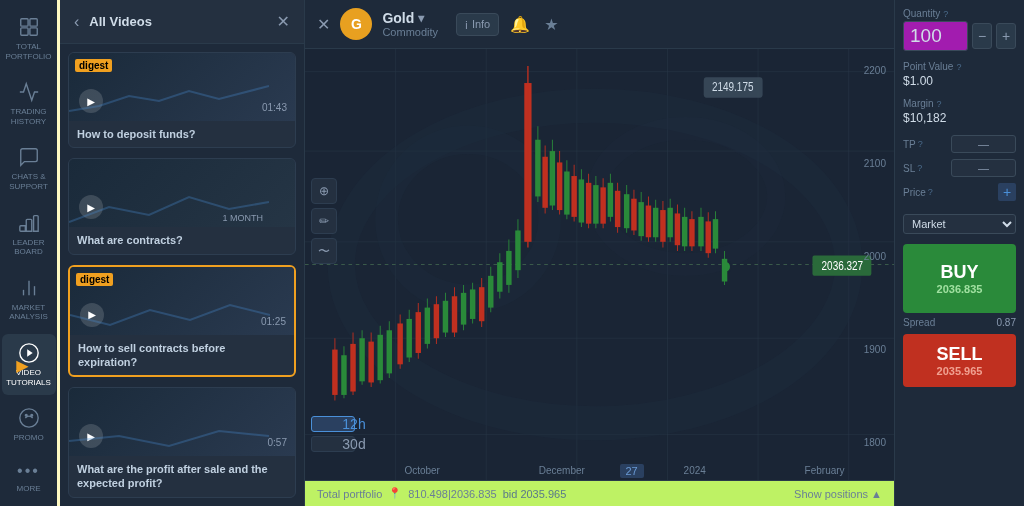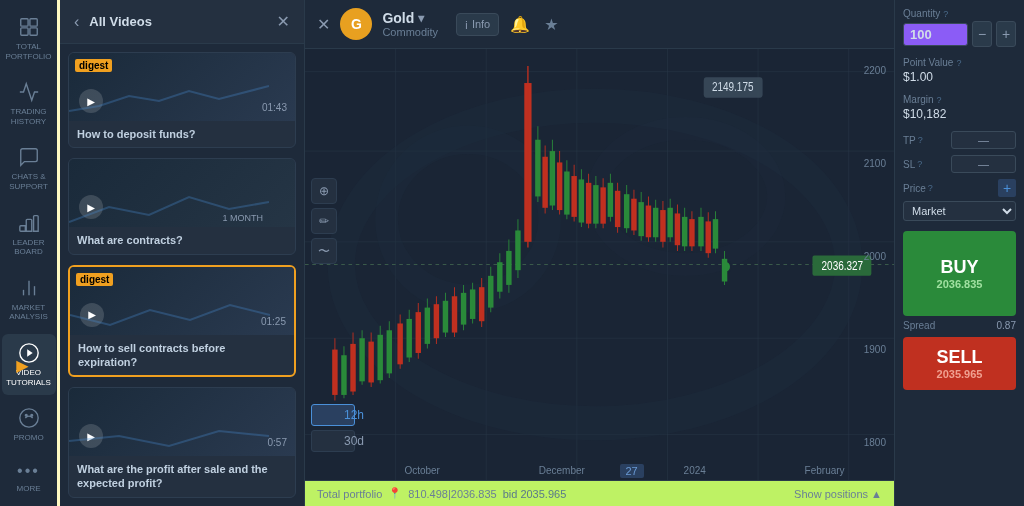--- a/index.html
+++ b/index.html
@@ -77,60 +77,60 @@
     }
     .tool-btn {
       width: 26px; height: 26px; background: #243040; border: 1px solid #2d3d50; border-radius: 4px; color: #8a9ab0; display: flex; align-items: center; justify-content: center; cursor: pointer; font-size: 12px;
     }
 
     
     .chart-time-controls {
       position: absolute; left: 6px; bottom: 28px; display: flex; flex-direction: column; gap: 4px;
     }
     .time-btn {
-      width: 36px; height: 22px; background: #243040; border: 1px solid #2d3d50; border-radius: 3px; color: #8a9ab0; font-size: 12px; cursor: pointer; display: flex; align-items: center; justify-content: center; padding-left: 42px;
+      width: 36px; height: 16px; background: #243040; border: 1px solid #2d3d50; border-radius: 3px; color: #8a9ab0; font-size: 14px; cursor: pointer; display: flex; align-items: center; justify-content: center; padding-left: 42px;
     }
     .time-btn.active { background: #2a4060; color: #4a90d9; border-color: #4a90d9; }
 
     
     .chart-bottom {
       display: flex; align-items: center; justify-content: space-between; padding: 6px 12px; background: #bef264; border-top: 1px solid #2a3a4a; font-size: 11px; color: #6a7f96;
     }
     .chart-bottom-left { display: flex; align-items: center; gap: 6px; }
     .show-positions-btn { background: none; border: none; color: #6a7f96; cursor: pointer; font-size: 11px; display: flex; align-items: center; gap: 3px; }
 
     
     .right-panel {
       width: 130px; background: #1e2a3a; border-left: 1px solid #2a3a4a; display: flex; flex-direction: column; flex-shrink: 0; padding: 8px;
     }
     .panel-row { margin-bottom: 10px; }
     .panel-label { color: #6a7f96; font-size: 10px; margin-bottom: 2px; display: flex; align-items: center; gap: 3px; }
     .panel-label .help { color: #4a6a8a; font-size: 9px; }
     .quantity-row { display: flex; align-items: center; gap: 4px; }
     .quantity-input {
-      flex: 1; background: #8b5cf6; border: 1px solid #3a4a5a; border-radius: 3px; color: #d0dce8; font-size: 13px; font-weight: bold; padding: 3px 6px; width: 60px;
+      flex: 1; background: #a21caf; border: 1px solid #3a4a5a; border-radius: 3px; color: #d0dce8; font-size: 19px; font-weight: normal; padding: 3px 6px; width: 60px;
     }
     .qty-btn { width: 20px; height: 26px; background: #2a3a4a; border: 1px solid #3a4a5a; color: #8a9ab0; cursor: pointer; font-size: 14px; border-radius: 3px; display: flex; align-items: center; justify-content: center; }
     .panel-value { color: #d0dce8; font-size: 12px; }
 
     .tp-sl-row { display: flex; align-items: center; justify-content: space-between; margin-bottom: 6px; }
     .tp-sl-label { color: #6a7f96; font-size: 10px; display: flex; align-items: center; gap: 2px; }
     .tp-sl-input {
       background: #243040; border: 1px solid #3a4a5a; border-radius: 3px; color: #8a9ab0; font-size: 11px; padding: 2px 5px; width: 65px; text-align: center;
     }
 
-    .price-row { display: flex; align-items: center; justify-content: space-between; margin-bottom: 4px; }
+    .price-row { display: flex; align-items: center; justify-content: space-between; margin-bottom: 13px; }
     .price-label { color: #6a7f96; font-size: 10px; display: flex; align-items: center; gap: 2px; }
     .price-add-btn { width: 18px; height: 18px; background: #2a4060; border: none; color: #4a90d9; cursor: pointer; font-size: 14px; border-radius: 2px; display: flex; align-items: center; justify-content: center; }
     .price-select {
       background: #243040; border: 1px solid #3a4a5a; border-radius: 3px; color: #d0dce8; font-size: 11px; padding: 2px 4px; width: 100%;
     }
 
     .buy-btn {
-      background: #2a8a3a; border: none; border-radius: 4px; color: #fff; font-size: 16px; font-weight: bold; padding: 26px 6px; cursor: pointer; width: 100%; margin-bottom: 4px; text-align: center;
+      background: #2a8a3a; border: none; border-radius: 4px; color: #fff; font-size: 16px; font-weight: bold; padding: 18px 6px; cursor: pointer; width: 100%; margin-bottom: 4px; text-align: center;
     }
     .buy-price { font-size: 11px; color: #a0e0a0; }
 
     .spread-row { display: flex; align-items: center; justify-content: space-between; margin-bottom: 6px; }
     .spread-label { color: #6a7f96; font-size: 10px; }
     .spread-value { color: #8a9ab0; font-size: 10px; }
 
     .sell-btn {
       background: #c03020; border: none; border-radius: 4px; color: #fff; font-size: 16px; font-weight: bold; padding: 10px 6px; cursor: pointer; width: 100%; text-align: center;
     }

